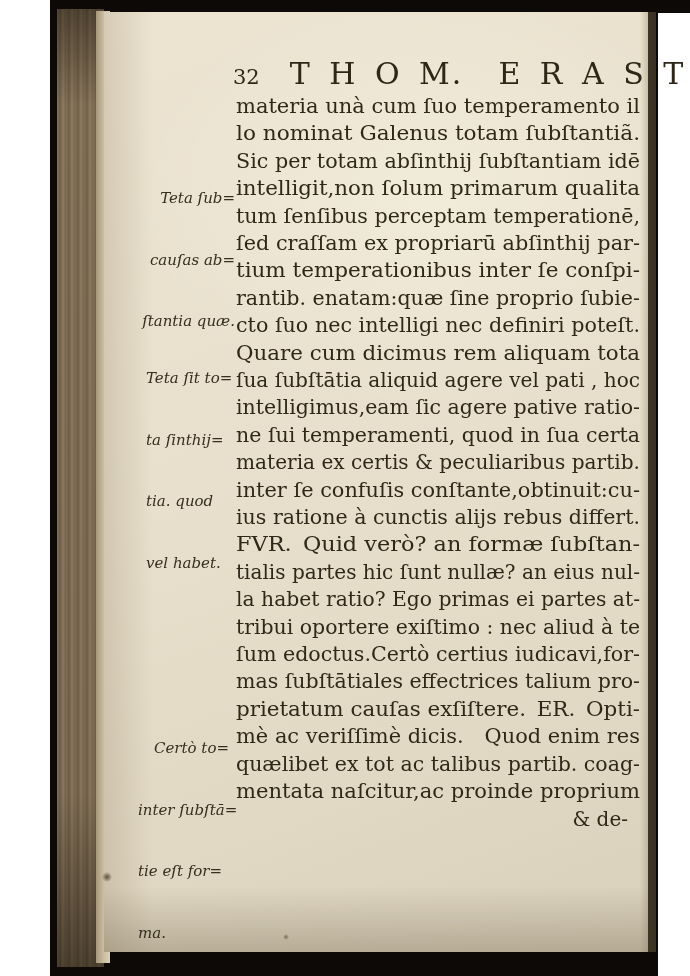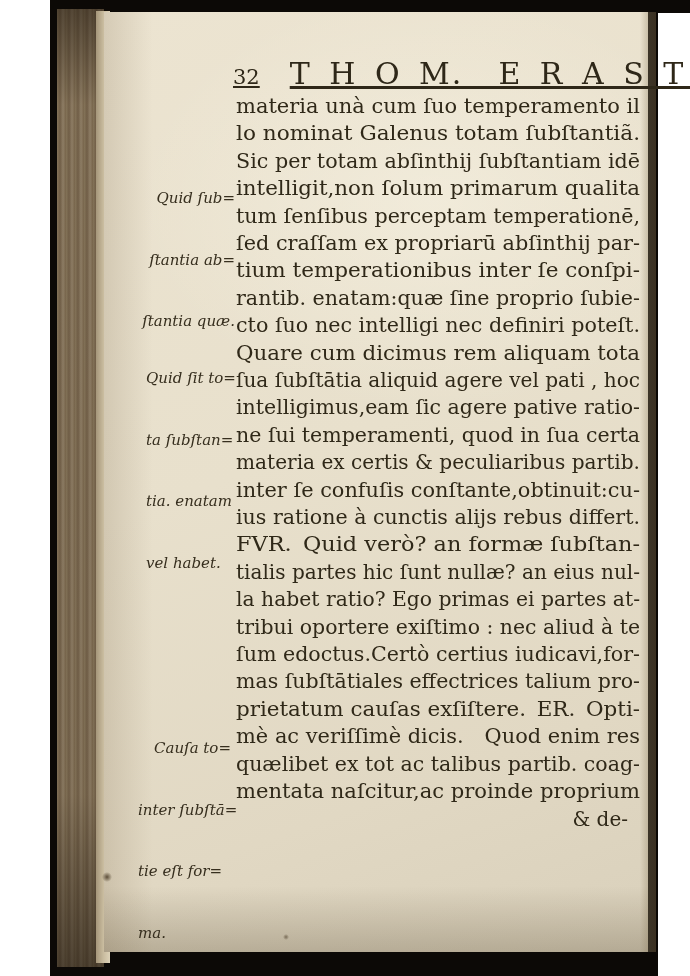--- a/index.html
+++ b/index.html
@@ -31,21 +31,21 @@
     position:absolute;left:640px;top:12px;width:16px;height:940px;
     background:linear-gradient(90deg, rgba(140,125,95,0), rgba(140,125,95,.38) 55%, rgba(85,70,48,.65));
   }
   .fox-spot{position:absolute;border-radius:50%;}
   .s1{left:102px;top:872px;width:10px;height:10px;
       background:radial-gradient(circle, rgba(72,57,36,.85), rgba(72,57,36,0) 72%);}
   .s2{left:283px;top:934px;width:6px;height:6px;
       background:radial-gradient(circle, rgba(72,57,36,.6), rgba(72,57,36,0) 72%);}
   .running-header{
     position:absolute;left:233px;top:56px;width:412px;
-    display:flex;align-items:baseline;gap:30px;color:#2e2718;text-decoration:underline;
+    display:flex;align-items:baseline;gap:30px;color:#2e2718;
   }
   .pagenum{font-size:21px;}
   .title{font-size:30px;letter-spacing:2px;word-spacing:6px;white-space:pre;}
   .margin-note{
     position:absolute;font-style:italic;font-size:15px;line-height:20.5px;
     color:#362e1e;white-space:pre;
   }
   .n1{left:133px;top:147px;width:102px;text-align:right;}
   .n2{left:146px;top:327px;width:92px;text-align:left;}
   .n3{left:138px;top:697px;width:98px;text-align:left;}
@@ -65,34 +65,34 @@
   <div class="page-right-shadow"></div>
   <div class="fox-spot s1"></div>
   <div class="fox-spot s2"></div>
 
   <div class="running-header">
     <span class="pagenum">32</span>
     <span class="title">T H O M.  E R A S T V S</span>
   </div>
 
   <div class="margin-note n1">
-    <div class="mn-line">Quid ſub=</div>
-    <div class="mn-line">ſtantia ab=</div>
+    <div class="mn-line">Teta ſub=</div>
+    <div class="mn-line">cauſas ab=</div>
     <div class="mn-line">ſtantia quæ.</div>
   </div>
 
   <div class="margin-note n2">
-    <div class="mn-line">Quid ſit to=</div>
-    <div class="mn-line">ta ſubſtan=</div>
-    <div class="mn-line">tia. enatam</div>
+    <div class="mn-line">Teta ſit to=</div>
+    <div class="mn-line">ta ſinthij=</div>
+    <div class="mn-line">tia. quod</div>
     <div class="mn-line">vel habet.</div>
   </div>
 
   <div class="margin-note n3">
-    <div class="mn-line">Cauſa to=</div>
+    <div class="mn-line">Certò to=</div>
     <div class="mn-line">inter ſubſtā=</div>
     <div class="mn-line">tie eſt for=</div>
     <div class="mn-line">ma.</div>
   </div>
 
   <svg class="body-svg" width="416" height="745" viewBox="0 0 416 745">
     <text class="bl" x="0" y="18" textLength="404" lengthAdjust="spacingAndGlyphs">materia unà cum ſuo temperamento il</text>
     <text class="bl" x="0" y="45.4" textLength="404" lengthAdjust="spacingAndGlyphs">lo nominat Galenus totam ſubſtantiã.</text>
     <text class="bl" x="0" y="72.8" textLength="404" lengthAdjust="spacingAndGlyphs">Sic per totam abſinthij ſubſtantiam idē</text>
     <text class="bl" x="0" y="100.2" textLength="404" lengthAdjust="spacingAndGlyphs">intelligit,non ſolum primarum qualita</text>

